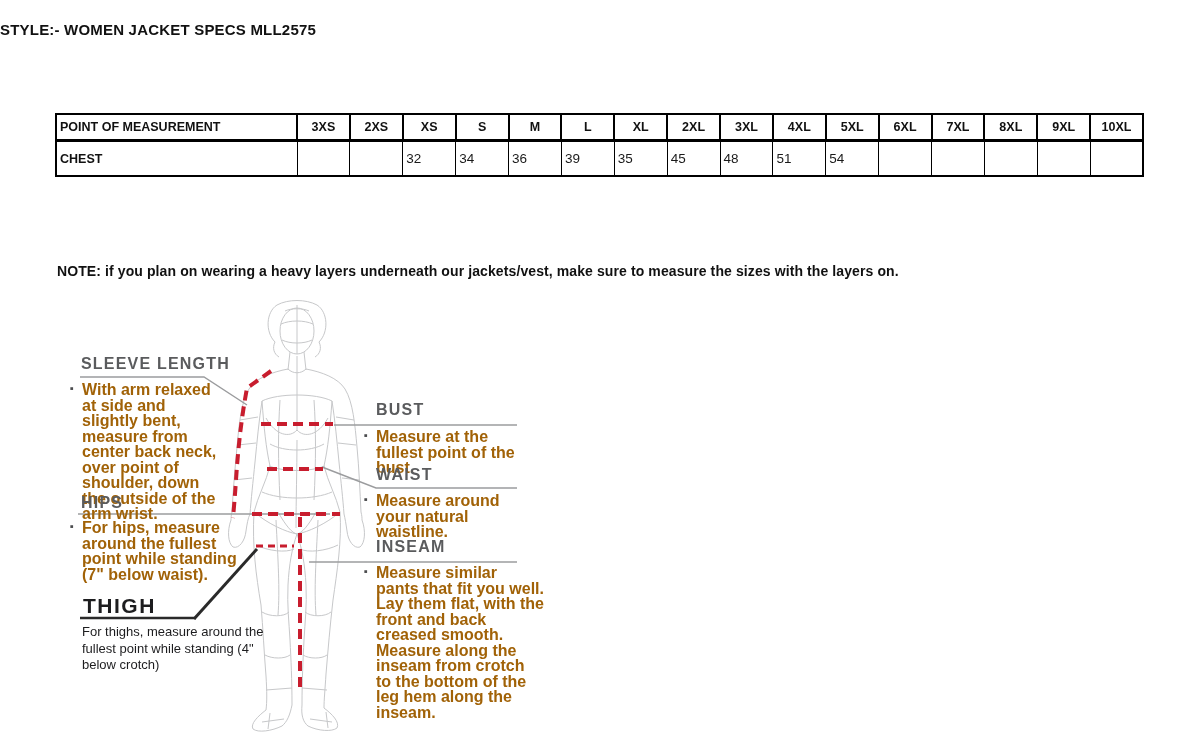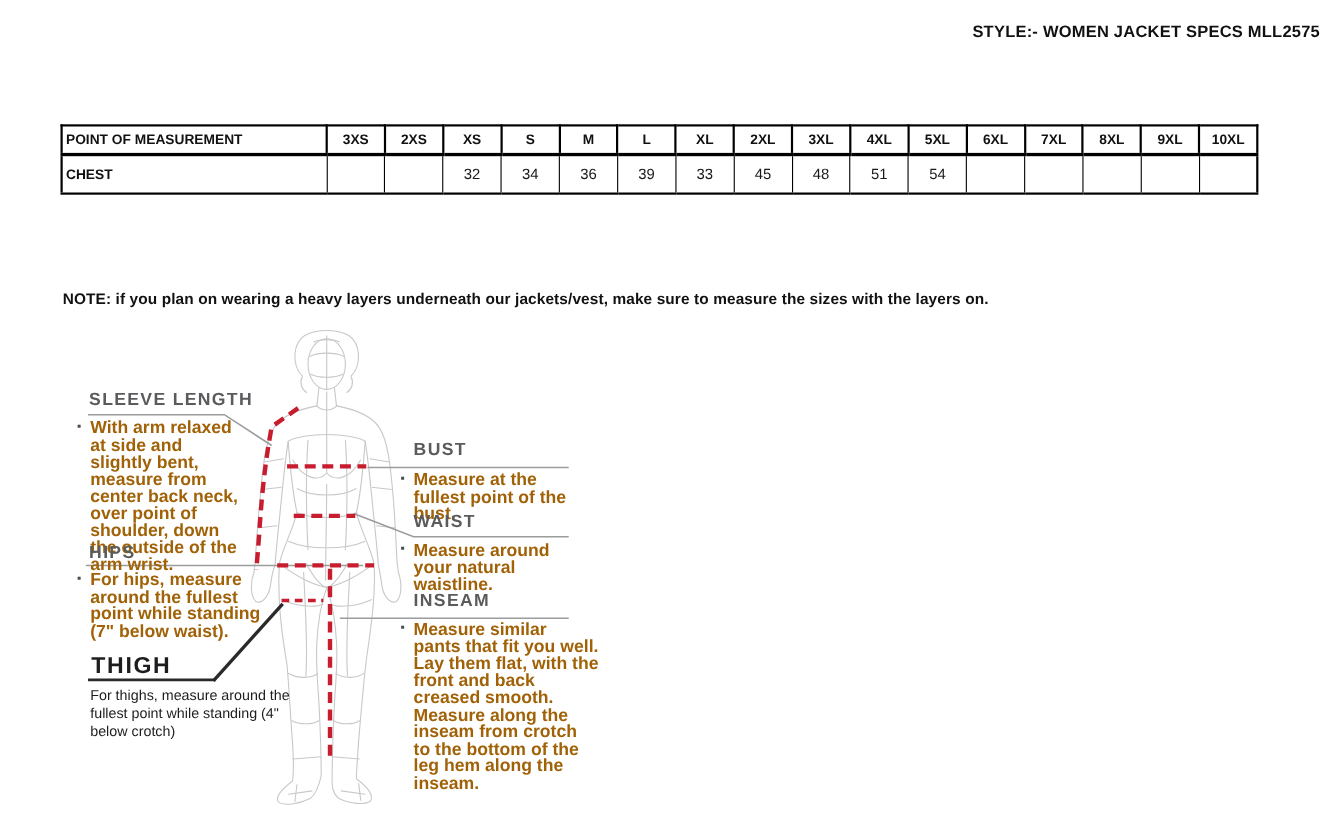--- a/index.html
+++ b/index.html
@@ -2,34 +2,34 @@
 <html><head>
 <meta charset="utf-8">
 <style>
   html,body{margin:0;padding:0;}
   body{
     width:1200px;height:742px;position:relative;background:#ffffff;
     font-family:"Liberation Sans", sans-serif;color:#000;overflow:hidden;
   }
   
   .doc-title{
-    position:absolute;top:21px;left:0;width:1200px;text-align:right;
+    position:absolute;top:21px;left:0;width:1200px;text-align:left;
     font-size:15px;font-weight:bold;letter-spacing:.2px;color:#111;
   }
   
   .spec-table-wrap{position:absolute;left:55px;top:113px;}
   table.spec{border-collapse:collapse;table-layout:fixed;width:1089px;border:2px solid #000;}
   table.spec th{
     border:2px solid #000;border-bottom:3px solid #000;
     font-size:12.5px;font-weight:bold;height:22px;padding:1px 3px;text-align:center;color:#111;
   }
   table.spec th.pom{text-align:left;width:233px;}
   table.spec td{
     border:1px solid #000;border-top:2px solid #000;border-bottom:2px solid #000;
-    font-size:13.5px;height:31px;padding:1px 3px;text-align:center;color:#1a1a1a;
+    font-size:13.5px;height:31px;padding:1px 3px;text-align:left;color:#1a1a1a;
   }
   table.spec td.rowlabel{font-size:12.5px;font-weight:bold;text-align:left;color:#111;margin-left:46px;}
   
   .note-line{
     position:absolute;left:57px;top:263px;width:1100px;
     font-size:14px;font-weight:bold;color:#111;letter-spacing:.1px;
   }
   
   .guide-svg{position:absolute;left:60px;top:295px;width:480px;height:445px;}
   .g-title{
@@ -75,21 +75,21 @@
       </thead>
       <tbody>
         <tr>
           <td class="rowlabel">CHEST</td>
           <td></td>
           <td></td>
           <td>32</td>
           <td>34</td>
           <td>36</td>
           <td>39</td>
-          <td>33</td>
+          <td>35</td>
           <td>45</td>
           <td>48</td>
           <td>51</td>
           <td>54</td>
           <td></td>
           <td></td>
           <td></td>
           <td></td>
           <td></td>
         </tr>

